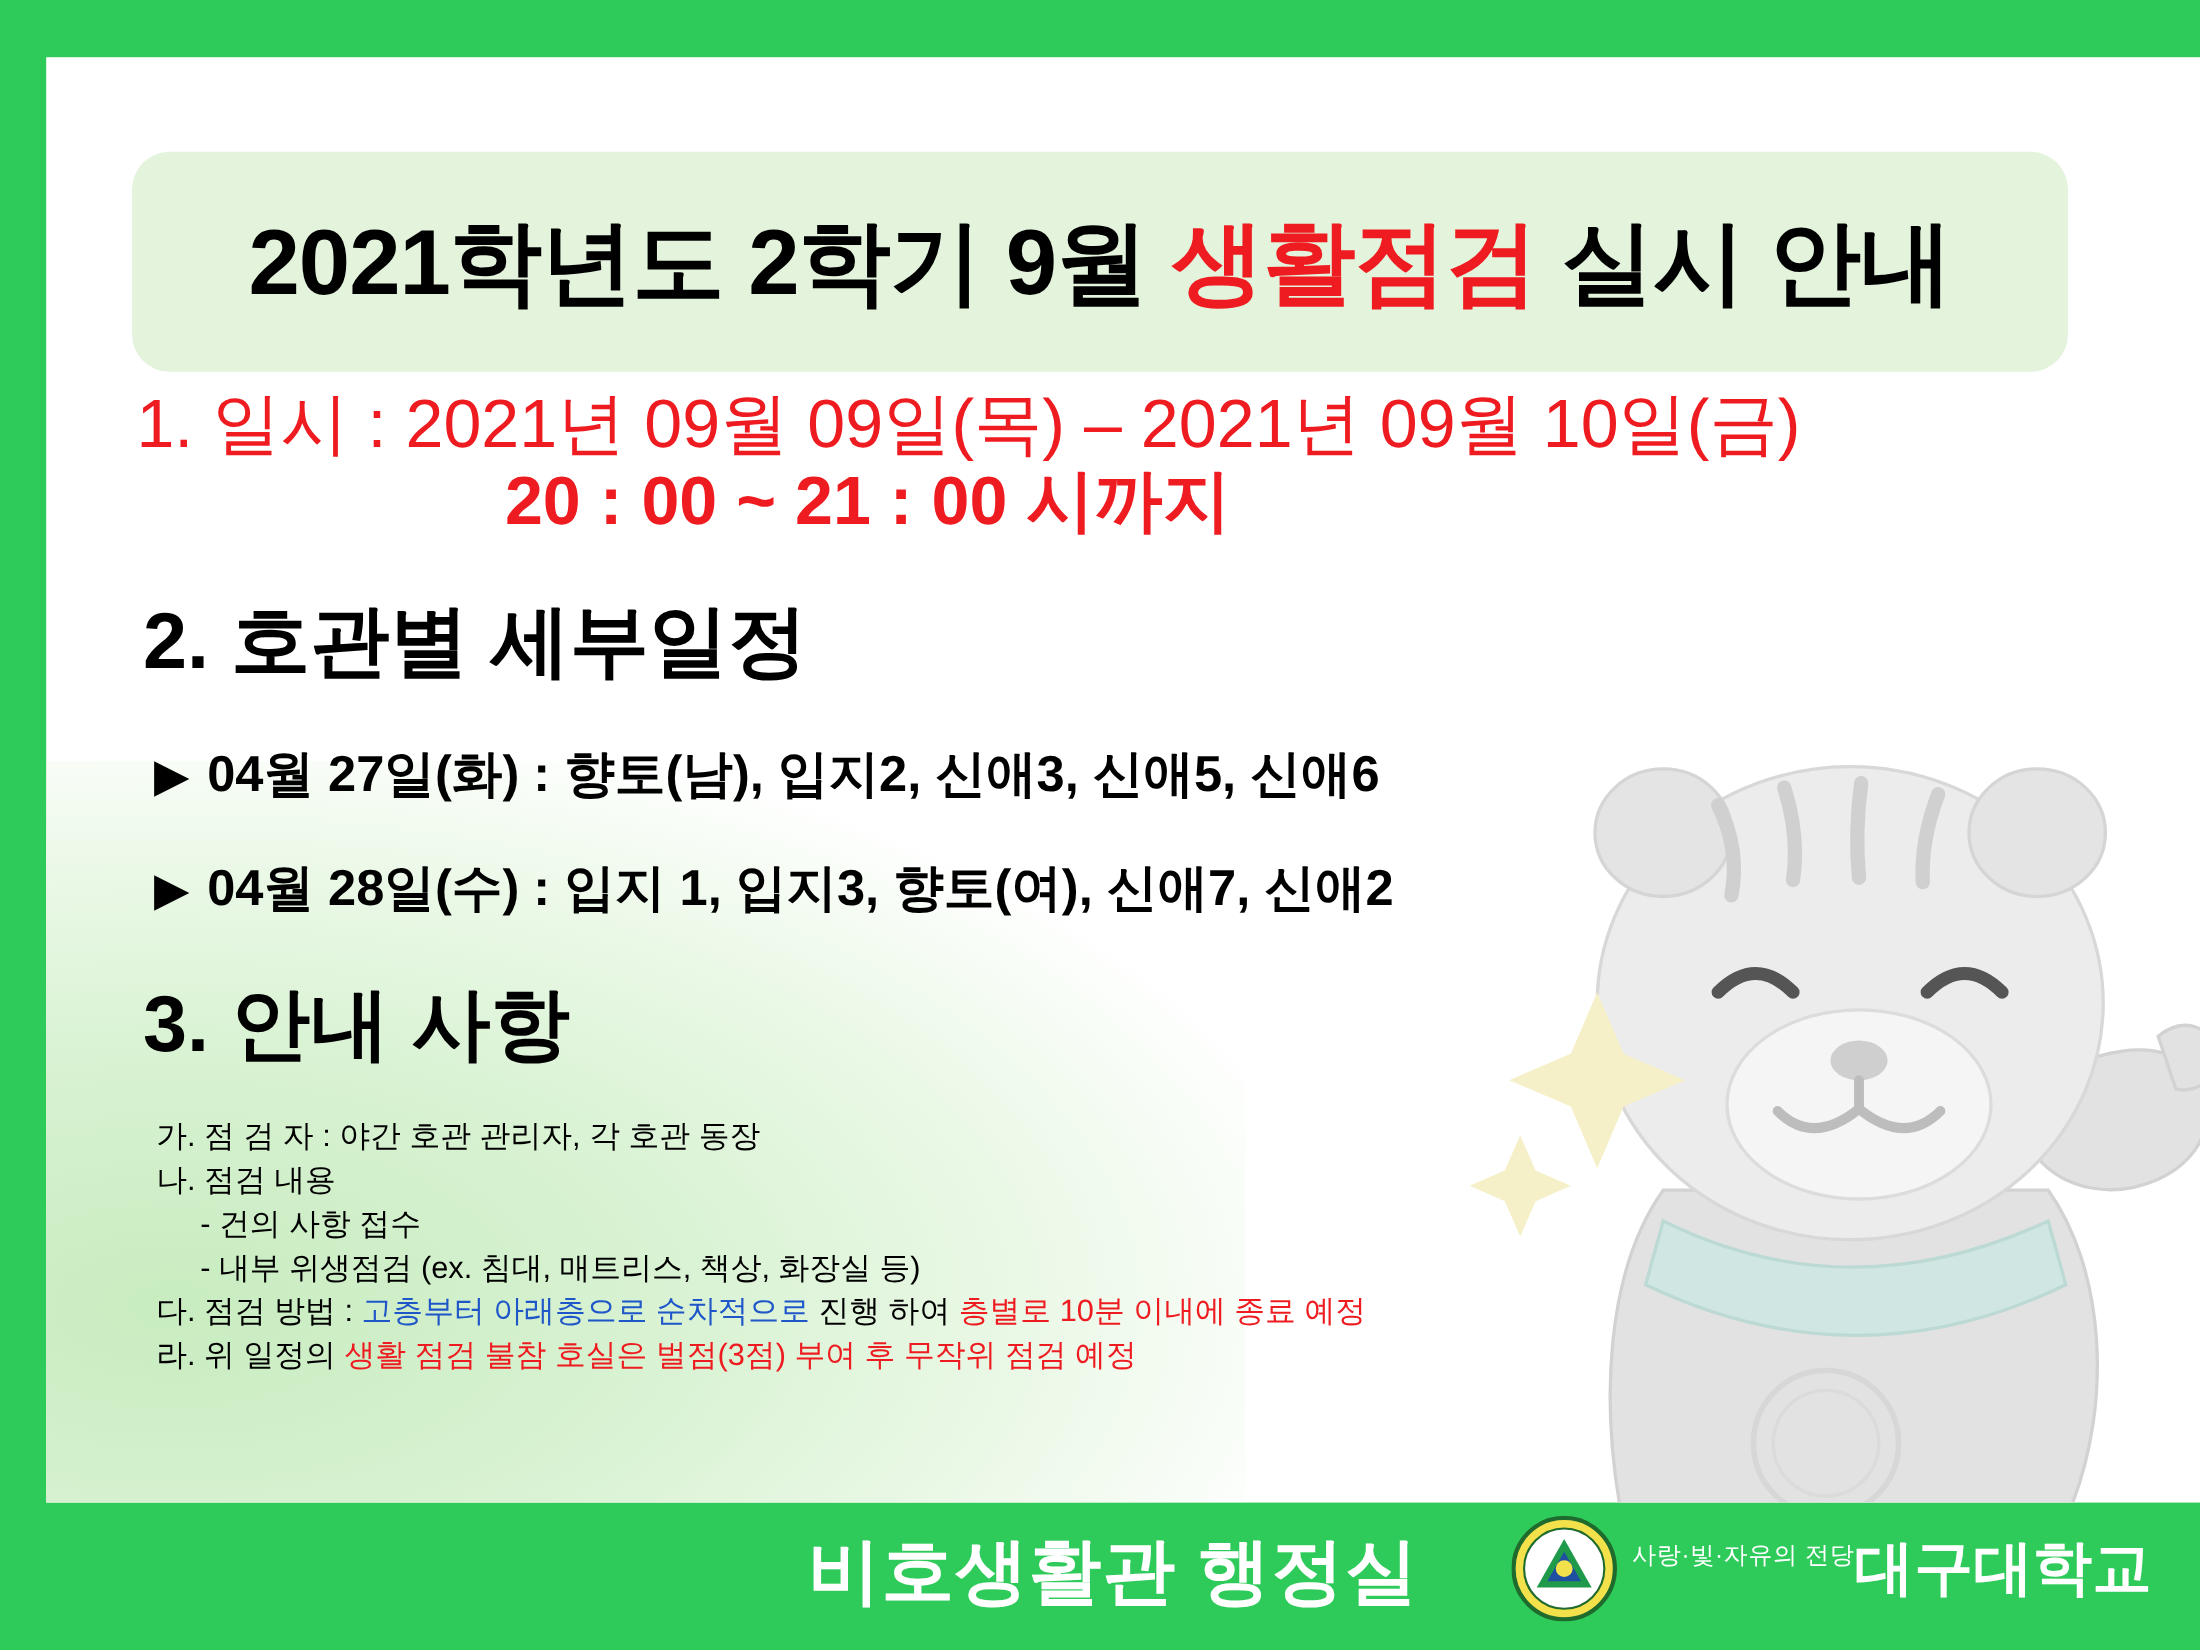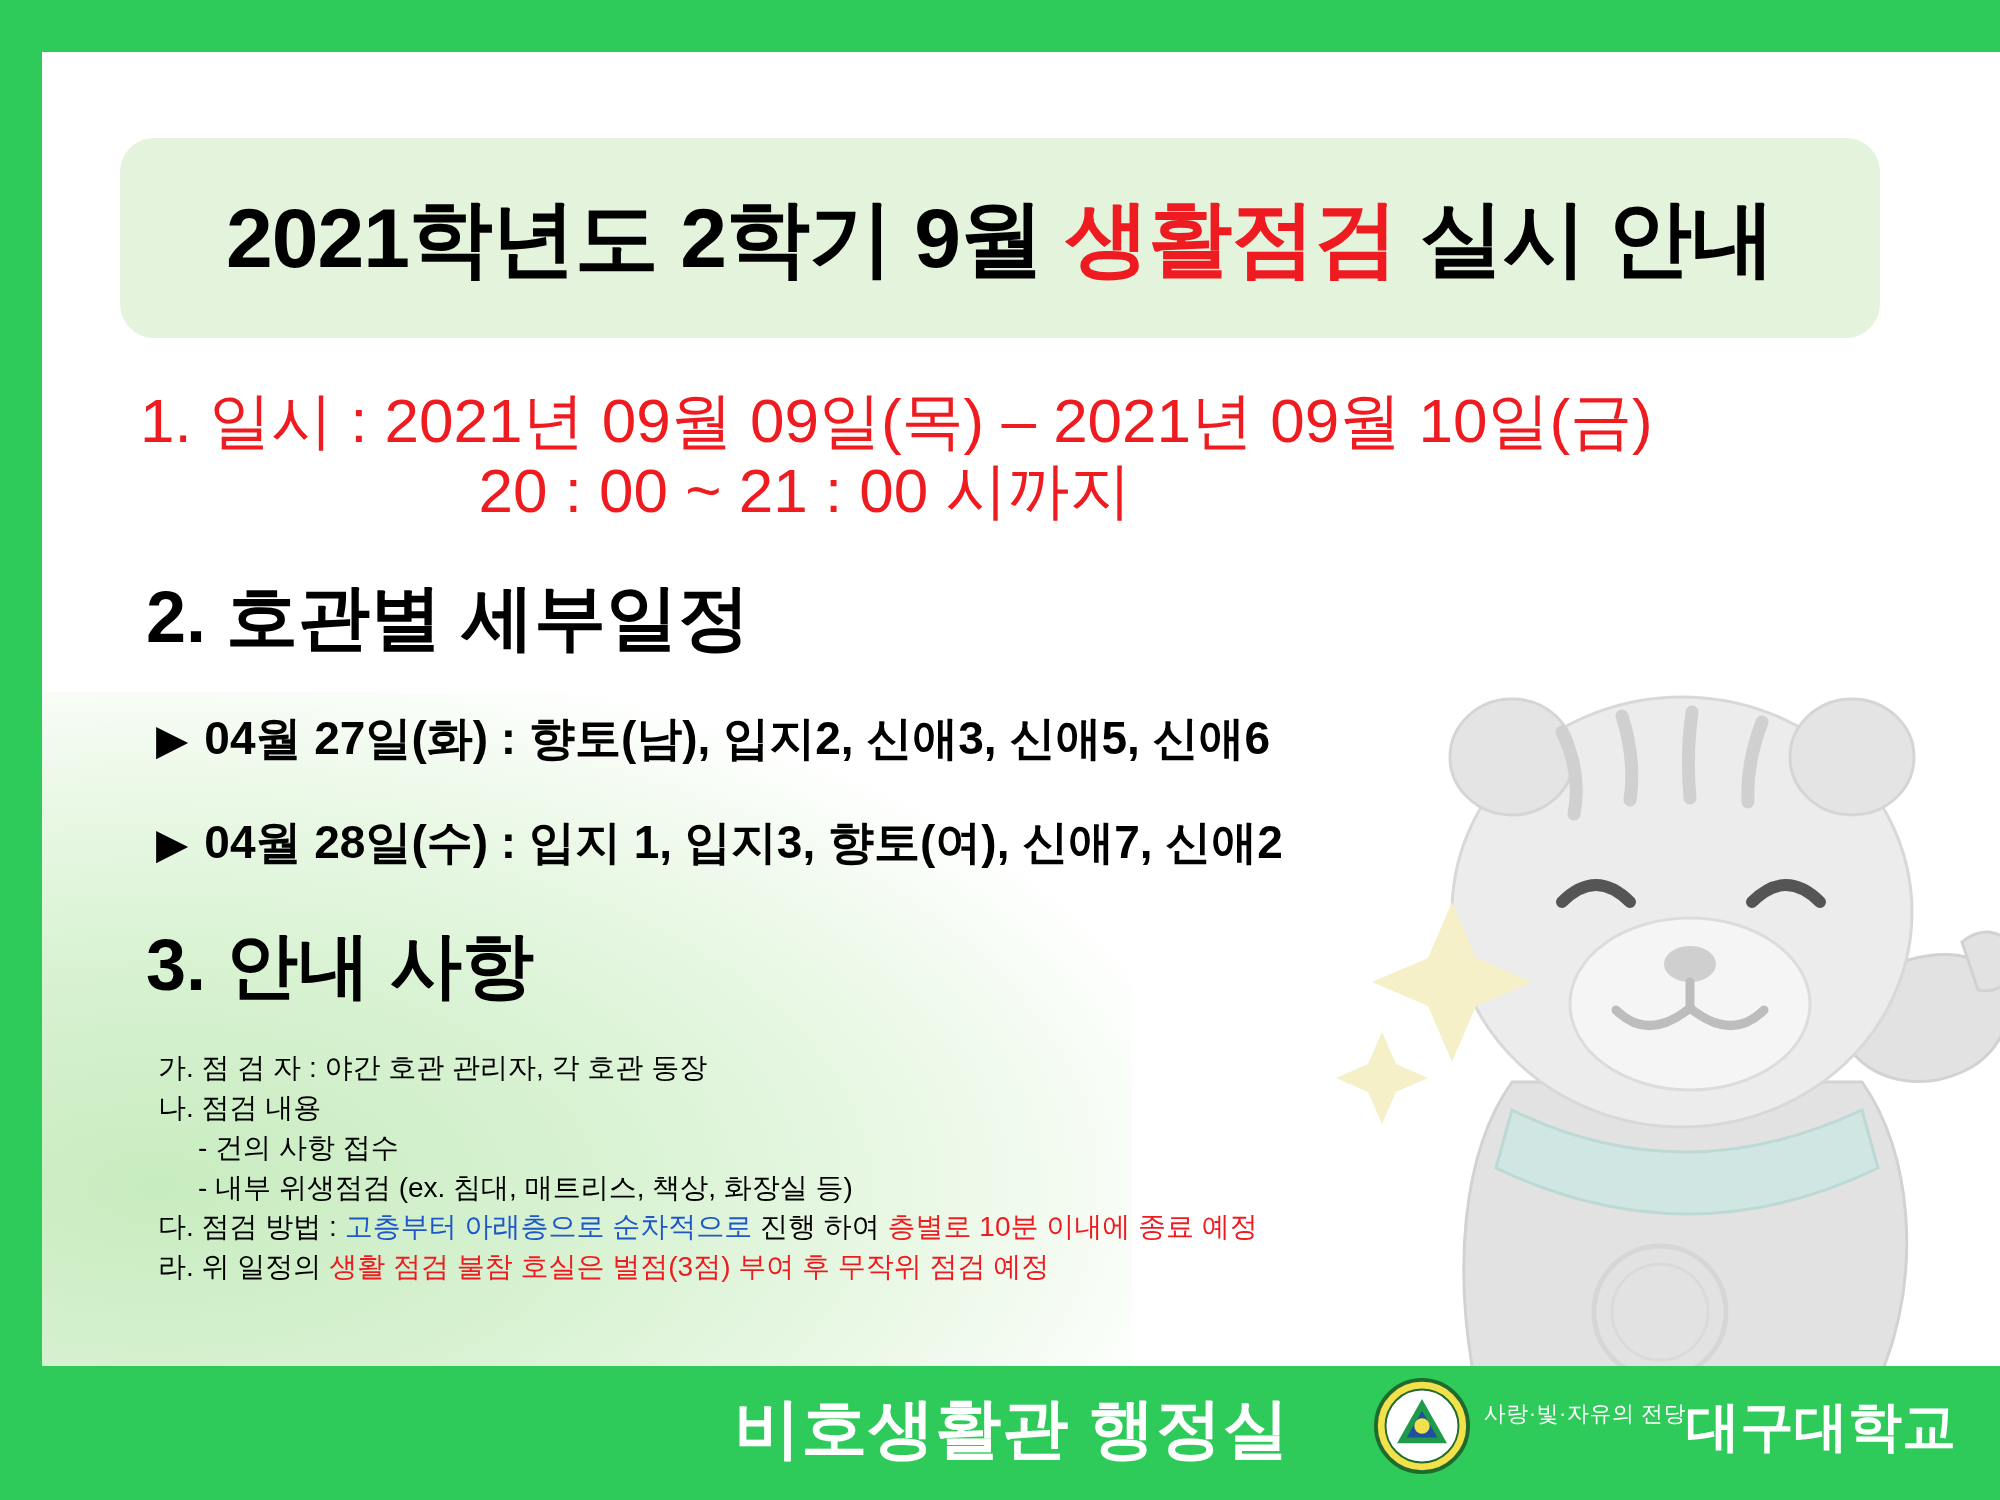--- a/index.html
+++ b/index.html
@@ -71,42 +71,42 @@
     color: #000000;
     letter-spacing: -1px;
     white-space: nowrap;
     line-height: 1;
   }
   #title-text .hl { color: #ee1c20; }
 
   
   #content {
     position: absolute;
-    left: 16px;
+    left: 0;
     top: 300px;
     width: 1829px;
-    margin-top: 35px;
   }
 
   .line1 {
     color: #ee1c20;
     font-size: 62px;
     font-weight: normal;
     margin-left: 82px;
     line-height: 1.1;
     white-space: nowrap;
   }
   .line1b {
     color: #ee1c20;
     font-size: 62px;
     text-align: center;
     width: 1330px;
     margin-left: 82px;
     line-height: 1.15;
     white-space: nowrap;
+    font-weight: bold;
   }
 
   .sec-head {
     font-size: 72px;
     font-weight: bold;
     color: #000000;
     margin-left: 88px;
     margin-top: 44px;
     white-space: nowrap;
   }

